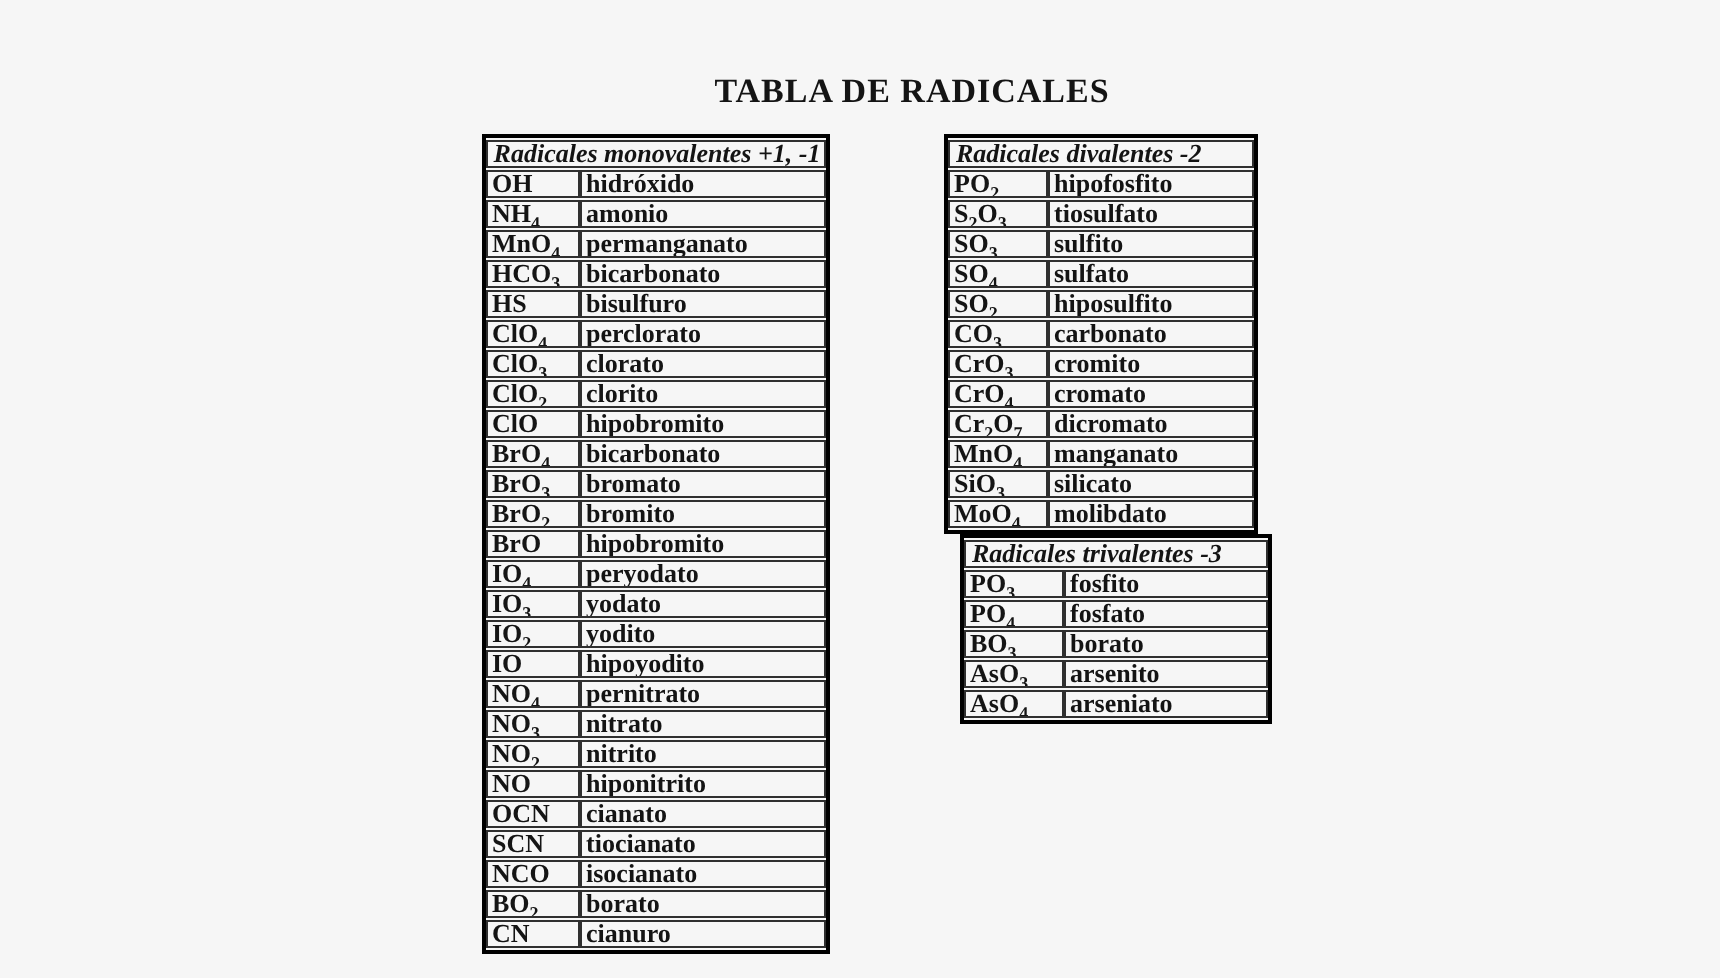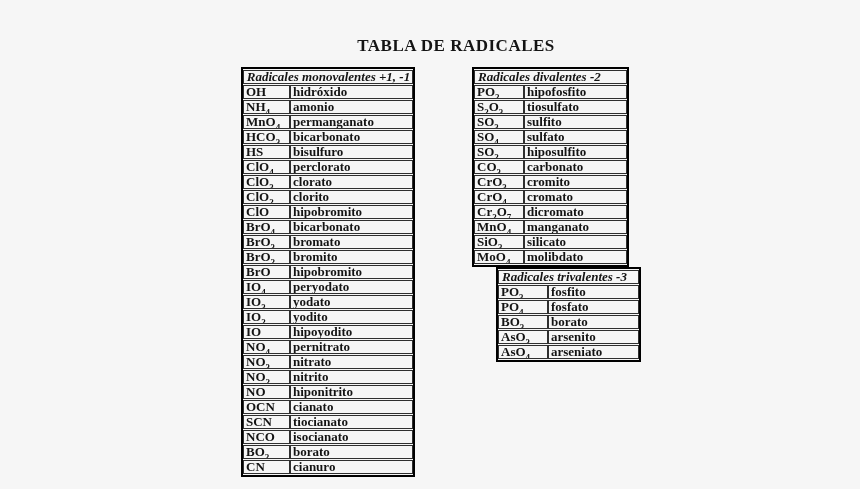--- a/index.html
+++ b/index.html
@@ -23,21 +23,21 @@
   }
   table.rad-table {
     position: absolute;
     border-collapse: separate;
     border-spacing: 0 1px;
     border: 2px solid #000000;
     table-layout: fixed;
   }
   .t0 { left: 241px; top: 67px; width: 174px; }
   .t1 { left: 472px; top: 67px; width: 157px; }
-  .t2 { left: 496px; top: 267px; width: 145px; }
+  .t2 { left: 480px; top: 267px; width: 156px; }
   .t0 col.c-formula { width: 47px; }
   .t1 col.c-formula, .t2 col.c-formula { width: 50px; }
   table.rad-table th, table.rad-table td {
     border: 1px solid #2f2f2f;
     height: 11px;
     line-height: 11px;
     font-size: 13px;
     padding: 0 1px 1px 2px;
     white-space: nowrap;
     overflow: hidden;

